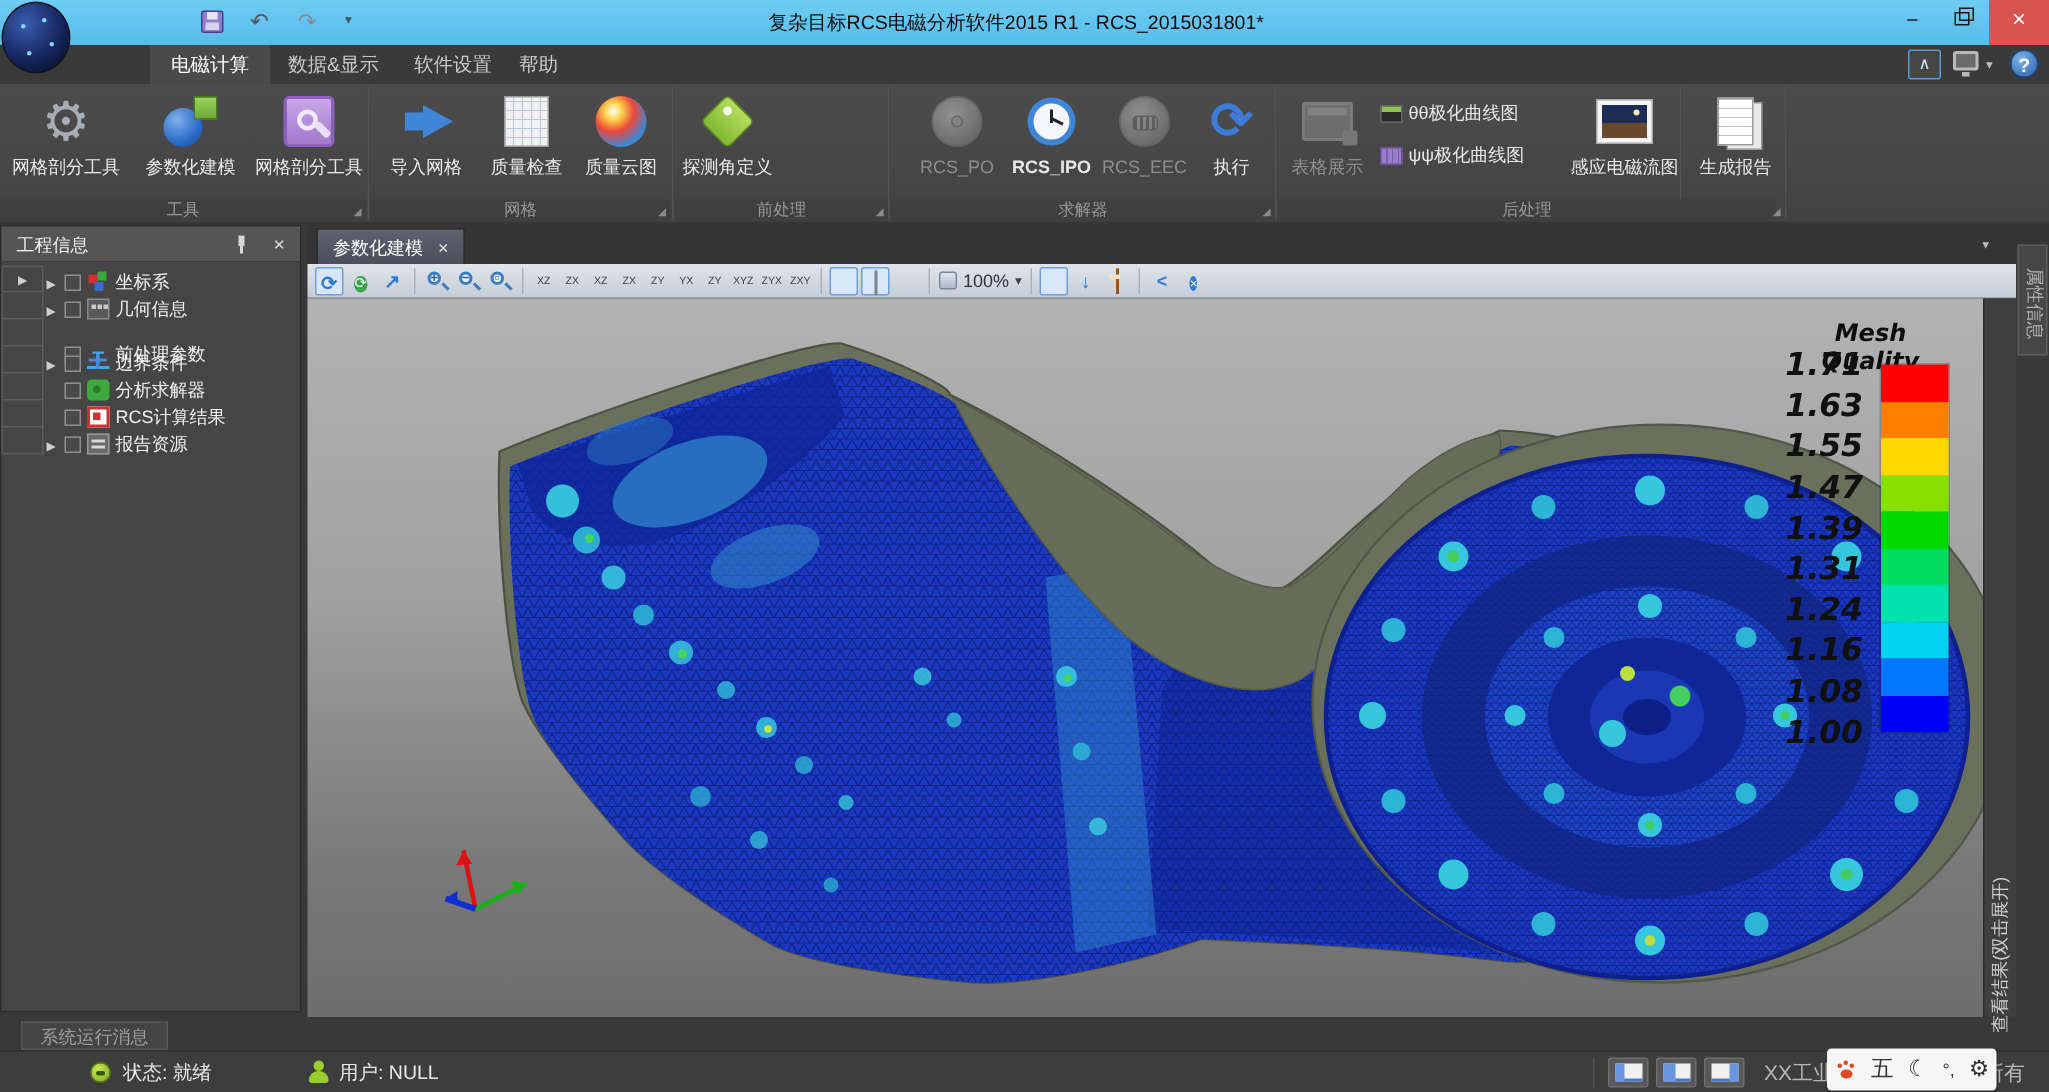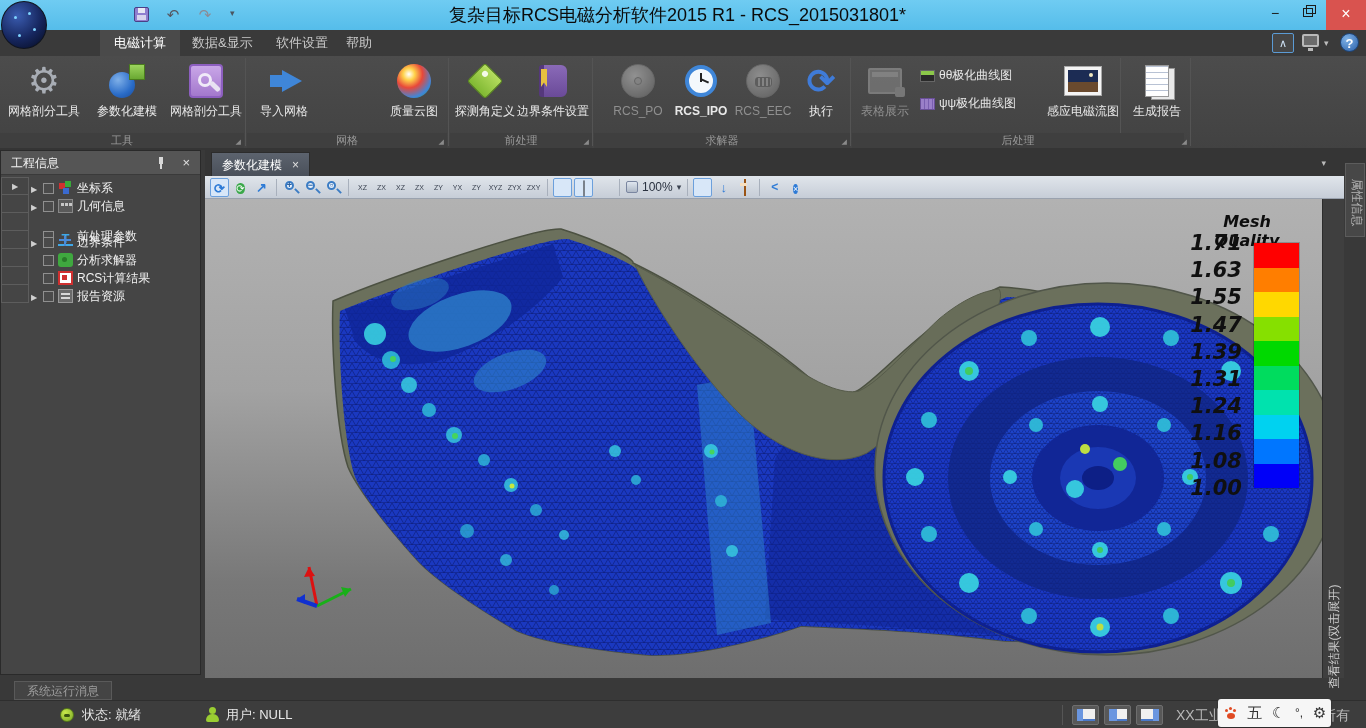--- a/index.html
+++ b/index.html
@@ -5,21 +5,21 @@
   * { margin:0; padding:0; box-sizing:border-box; }
   html,body { width:1366px; height:728px; overflow:hidden; background:#393939;
               font-family:"Liberation Sans", sans-serif; }
   #app { position:relative; width:1366px; height:728px; background:#393939; overflow:hidden; }
   .abs { position:absolute; }
 
   
   #titlebar { left:0; top:0; width:1366px; height:30px;
     background:linear-gradient(#6fccf2,#55bdea); }
   #title-text { left:0; top:0; width:1355px; height:30px; line-height:30px;
-    text-align:center; font-size:18px; color:#0b0b0b; }
+    text-align:center; font-size:13px; color:#0b0b0b; }
   .qa-icon { top:5px; width:22px; height:20px; text-align:center; line-height:20px;
     font-size:15px; color:#5a5a66; }
   #save-icon { left:134px; top:7px; width:15px; height:15px; background:#8f7fd0;
     border:1px solid #4a3f86; border-radius:2px; }
   #save-icon i { position:absolute; left:3px; top:0; width:7px; height:5px; background:#e8e8f4; }
   #save-icon em { position:absolute; left:2px; bottom:1px; width:9px; height:5px; background:#d8d4ee; }
   #undo-icon { left:162px; color:#55555f; }
   #redo-icon { left:194px; color:#8b8b95; }
   #qa-caret { left:230px; top:8px; font-size:9px; color:#4a5560; }
   #btn-min,#btn-restore { top:0; width:34px; height:28px; text-align:center; line-height:26px;
@@ -349,47 +349,45 @@
 
     <div class="rgroup" style="left:247px;width:200px;">
       <div class="rbtn" style="left:4px;width:66px;">
         <div class="ric">
             <span class="ic ic-arrow" style="margin-left:8px;">
               <i></i>
             </span>
           </div>
         <div class="rlb">导入网格</div>
       </div>
+      <div class="rbtn" style="left:74px;width:60px;">
+        <div class="ric">
+            <span class="ic ic-sheet"></span>
+          </div>
+        <div class="rlb">质量检查</div>
+      </div>
       <div class="rbtn" style="left:137px;width:60px;">
         <div class="ric">
             <span class="ic ic-cloud"></span>
           </div>
         <div class="rlb">质量云图</div>
       </div>
       <div class="glabel">网格</div>
       <span class="gcorner">◢</span>
     </div>
     <div class="gsep" style="left:448px;"></div>
 
     <div class="rgroup" style="left:450px;width:142px;">
       <div class="rbtn" style="left:2px;width:66px;">
         <div class="ric">
             <span class="ic ic-tag">
               <i></i>
             </span>
           </div>
         <div class="rlb">探测角定义</div>
-      </div>
-      <div class="rbtn" style="left:64px;width:78px;">
-        <div class="ric">
-            <span class="ic ic-book">
-              <i></i>
-            </span>
-          </div>
-        <div class="rlb">边界条件设置</div>
       </div>
       <div class="glabel">前处理</div>
       <span class="gcorner">◢</span>
     </div>
     <div class="gsep" style="left:592px;"></div>
 
     <div class="rgroup" style="left:594px;width:256px;">
       <div class="rbtn disabled" style="left:16px;width:56px;">
         <div class="ric">
             <span class="ic ic-disc">

